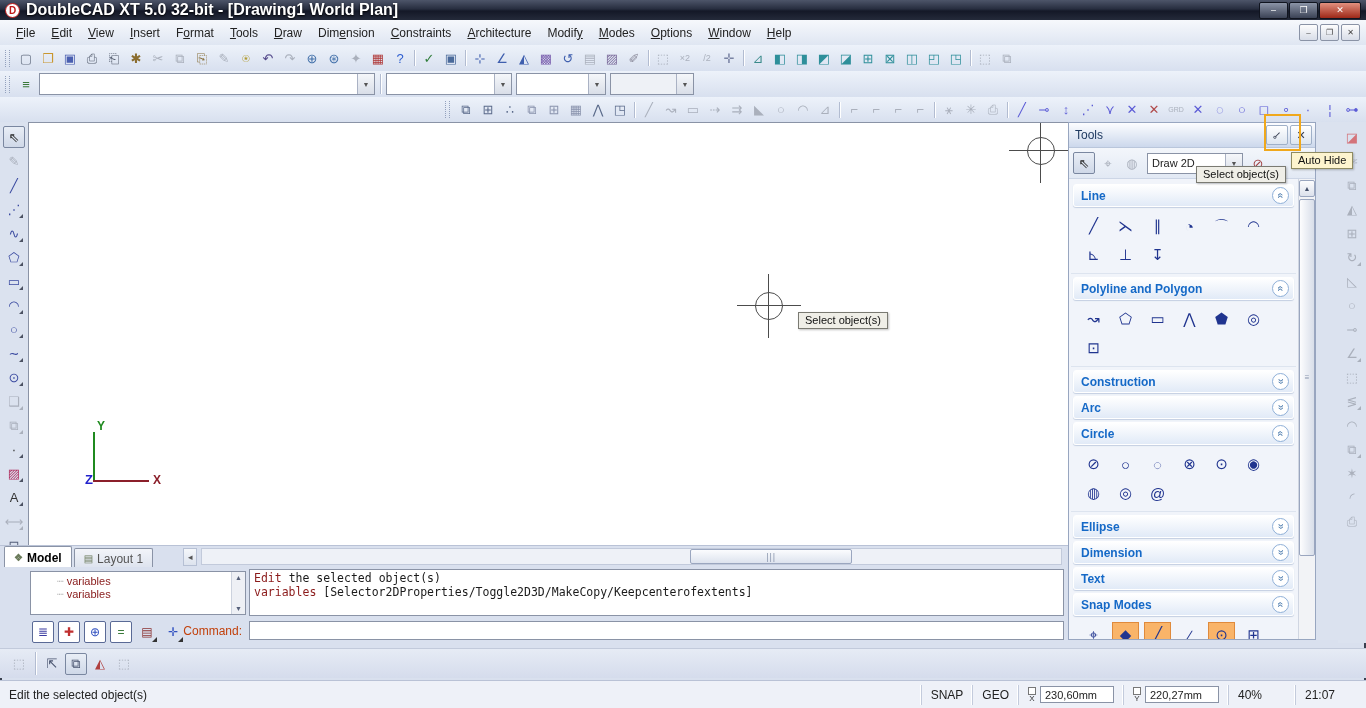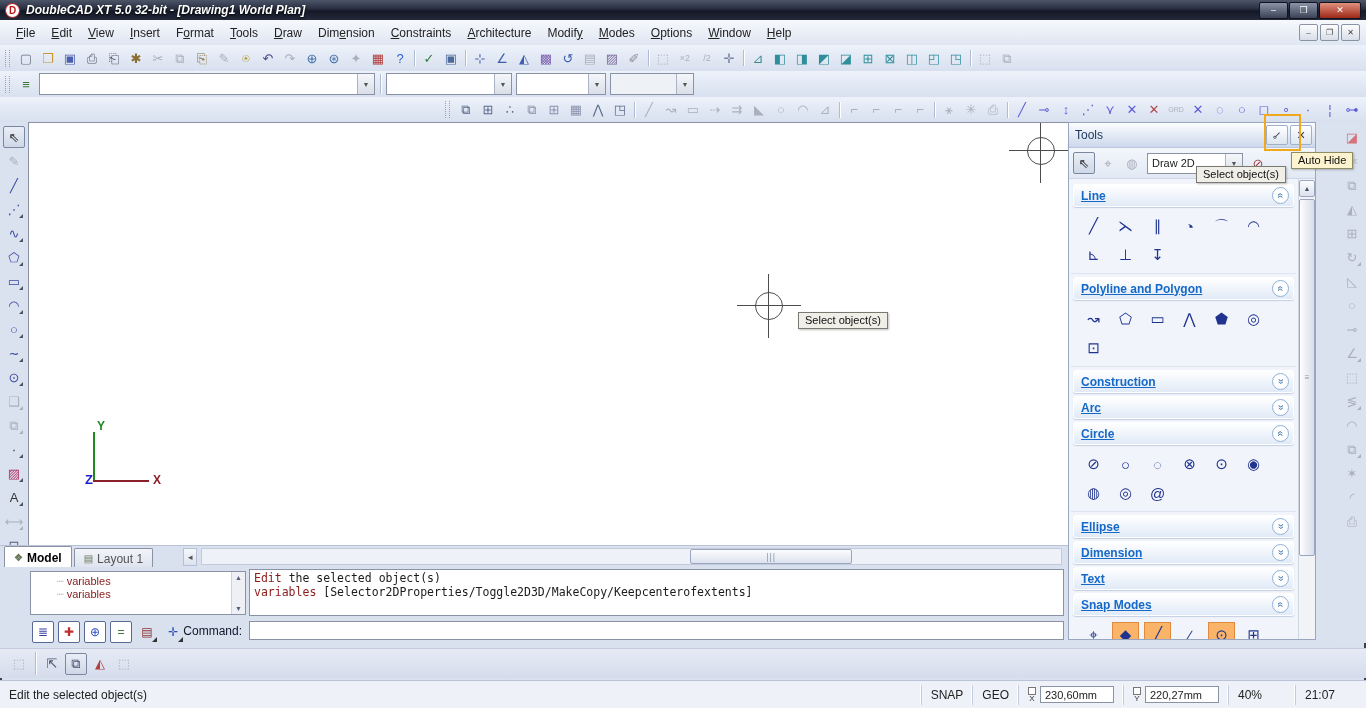--- a/index.html
+++ b/index.html
@@ -4,21 +4,21 @@
 <style>
   html,body{margin:0;padding:0;background:#555;}
   #stage{position:relative;width:1366px;height:708px;background:#d9e0ee;
     font-family:"Liberation Sans",sans-serif;font-size:12px;color:#222;overflow:hidden;
     box-shadow:inset 2px 0 0 #39404f, inset -2px 0 0 #39404f, inset 0 -1px 0 #39404f;}
   
   .titlebar{position:absolute;left:0;top:0;right:0;height:20px;display:flex;align-items:center;
     background:linear-gradient(#4d5569 0%,#272d3f 45%,#141827 55%,#242a3a 100%);color:#fff;}
   .title-logo{width:13px;height:13px;border-radius:50%;background:#fff;color:#c01818;border:1px solid #c01818;
     font-weight:bold;font-size:10px;display:flex;align-items:center;justify-content:center;margin:0 6px 0 5px;flex:none;}
-  .title-text{font-weight:bold;font-size:12px;text-shadow:0 1px 2px #000;white-space:nowrap;font-style:italic;}
+  .title-text{font-weight:bold;font-size:16px;text-shadow:0 1px 2px #000;white-space:nowrap;}
   .win-buttons{margin-left:auto;display:flex;gap:1px;padding-right:5px;}
   .win-btn{width:27px;height:15px;border-radius:2px;border:1px solid #10141f;color:#fff;font-size:9px;
     display:flex;align-items:center;justify-content:center;background:linear-gradient(#8b94a7,#3b4255);}
   .win-btn.close{width:40px;background:linear-gradient(#e2907e,#9d2818);}
   
   .menubar{position:absolute;top:20px;left:0;right:0;height:25px;display:flex;align-items:center;padding-left:8px;
     background:linear-gradient(#f6f8fc,#dfe6f2);border-bottom:1px solid #c2cadb;}
   .menu-item{padding:3px 8px;white-space:nowrap;}
   .menu-item .key{text-decoration:underline;}
   .mdi-buttons{margin-left:auto;display:flex;gap:2px;padding-right:6px;}
@@ -74,21 +74,21 @@
   .panel-header .ph-buttons{margin-left:auto;display:flex;gap:2px;}
   .ph-btn{width:20px;height:18px;display:flex;align-items:center;justify-content:center;font-size:11px;
     color:#3a4154;border:1px solid #9fb0c8;border-radius:2px;background:linear-gradient(#fff,#dde5f0);}
   .panel-toolbar{height:26px;flex:none;display:flex;align-items:center;gap:2px;padding:2px 4px;
     background:linear-gradient(#f3f6fb,#e2e9f4);border-bottom:1px solid #cdd6e6;}
   .panel-body{flex:1;display:flex;overflow:hidden;background:#f1f4fa;}
   .sections{flex:1;padding:2px;overflow:hidden;}
   .sec-header{display:flex;align-items:center;justify-content:space-between;height:21px;margin:3px 2px 2px 2px;
     padding:0 4px 0 7px;border-radius:3px;background:linear-gradient(#ffffff,#e1eaf7);
     border:1px solid #fff;box-shadow:0 1px 1px #c4cfe1;}
-  .sec-label{color:#1569c7;font-weight:bold;font-size:12px;text-decoration:underline;}
+  .sec-label{color:#1569c7;font-weight:bold;font-size:12px;}
   .chev{width:15px;height:15px;border-radius:50%;border:1px solid #8fb0d8;color:#3a6ea5;font-size:10px;
     display:flex;align-items:center;justify-content:center;background:#fff;}
   .chev .glyph{display:inline-block;}
   .chev.up .glyph{transform:rotate(90deg);}
   .chev.down .glyph{transform:rotate(-90deg);}
   .sec-icons{display:flex;flex-wrap:wrap;gap:3px 5px;padding:4px 4px 5px 9px;border-bottom:1px solid #dde4ef;}
   .picon{width:25px;height:24px;display:inline-flex;align-items:center;justify-content:center;
     font-size:15px;color:#20348f;flex:none;border:1px solid transparent;}
   .picon.orange{background:#f9b469;border:1px solid #df8a3c;}
   .panel-scroll{width:16px;flex:none;background:#f2f3f6;border-left:1px solid #d0d6e2;
@@ -125,21 +125,21 @@
     padding:2px 0;box-sizing:border-box;}
   .output{position:absolute;left:249px;top:2px;width:815px;height:47px;background:#fff;border:1px solid #8a93a6;
     font-family:"DejaVu Sans Mono",monospace;font-size:11.5px;line-height:14px;padding:1px 4px;
     box-sizing:border-box;overflow:hidden;white-space:nowrap;}
   .console-controls{position:absolute;left:32px;top:54px;display:flex;align-items:center;gap:4px;}
   .cbtn{width:20px;height:20px;border:1px solid #5a6a96;border-radius:2px;background:#fff;position:relative;
     display:flex;align-items:center;justify-content:center;font-size:12px;flex:none;}
   .cbtn.flat{border-color:transparent;background:transparent;}
   .cbtn.flyout::after{content:"";position:absolute;right:0;bottom:0;width:0;height:0;
     border-left:5px solid transparent;border-bottom:5px solid #333;}
-  .command-label{position:absolute;left:170px;top:57px;width:72px;text-align:right;color:#0f172a;}
+  .command-label{position:absolute;left:170px;top:57px;width:72px;text-align:right;color:#c2410c;}
   .command-input{position:absolute;left:249px;top:54px;width:815px;height:19px;background:#fff;
     border:1px solid #8a93a6;box-sizing:border-box;}
   
   #bottom-tb{position:absolute;left:0;top:648px;width:1366px;height:30px;display:flex;align-items:center;
     padding-left:8px;gap:2px;background:linear-gradient(#e6ebf5,#d5dcec);border-top:1px solid #c2cadb;box-sizing:border-box;}
   #status-bar{position:absolute;left:0;top:680px;width:1366px;height:28px;background:#eef1f8;
     border-top:1px solid #b9c2d6;display:flex;align-items:center;box-sizing:border-box;}
   .sb-message{flex:1;padding-left:9px;}
   .sb-panel{height:20px;display:flex;align-items:center;padding:0 9px;border-left:1px solid #c3cbdc;
     box-shadow:-1px 0 0 #fff;white-space:nowrap;}

